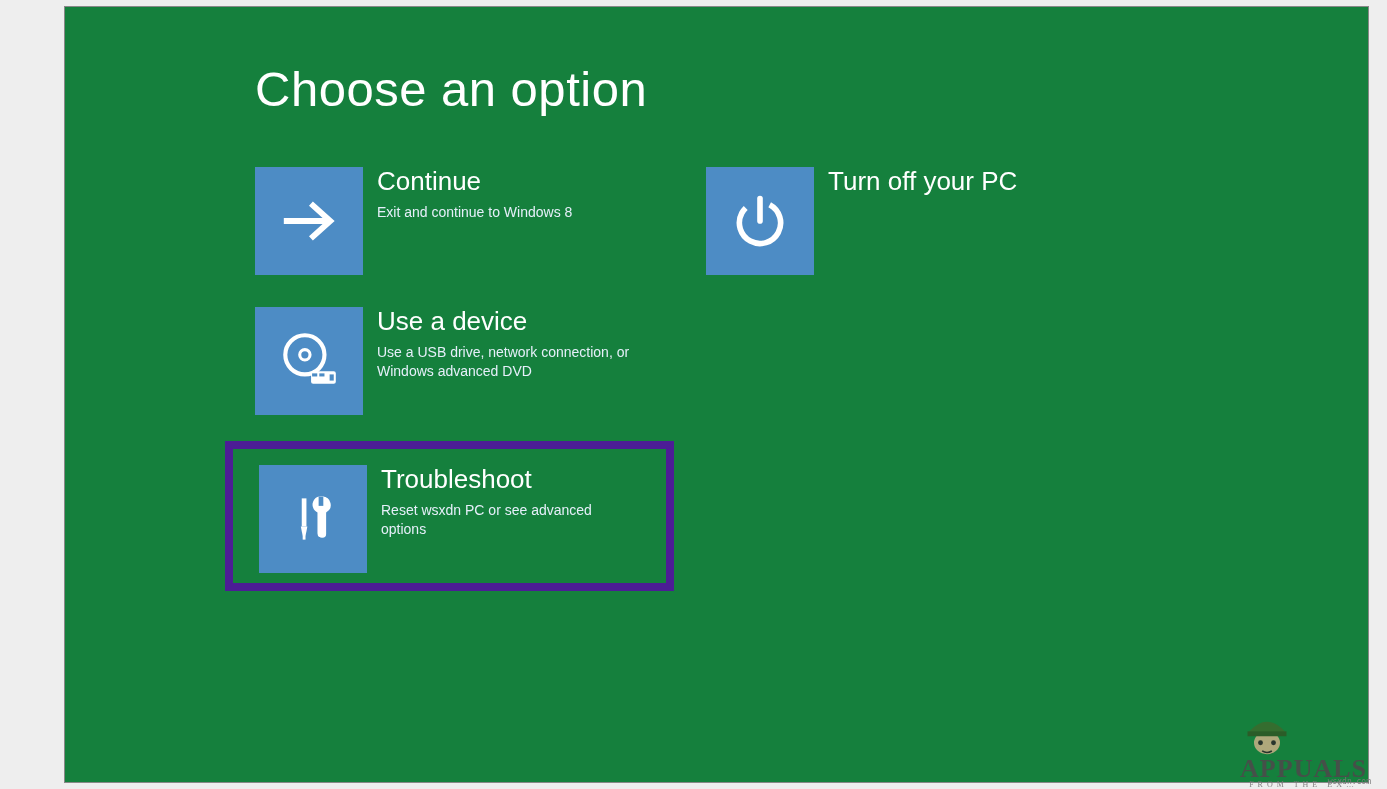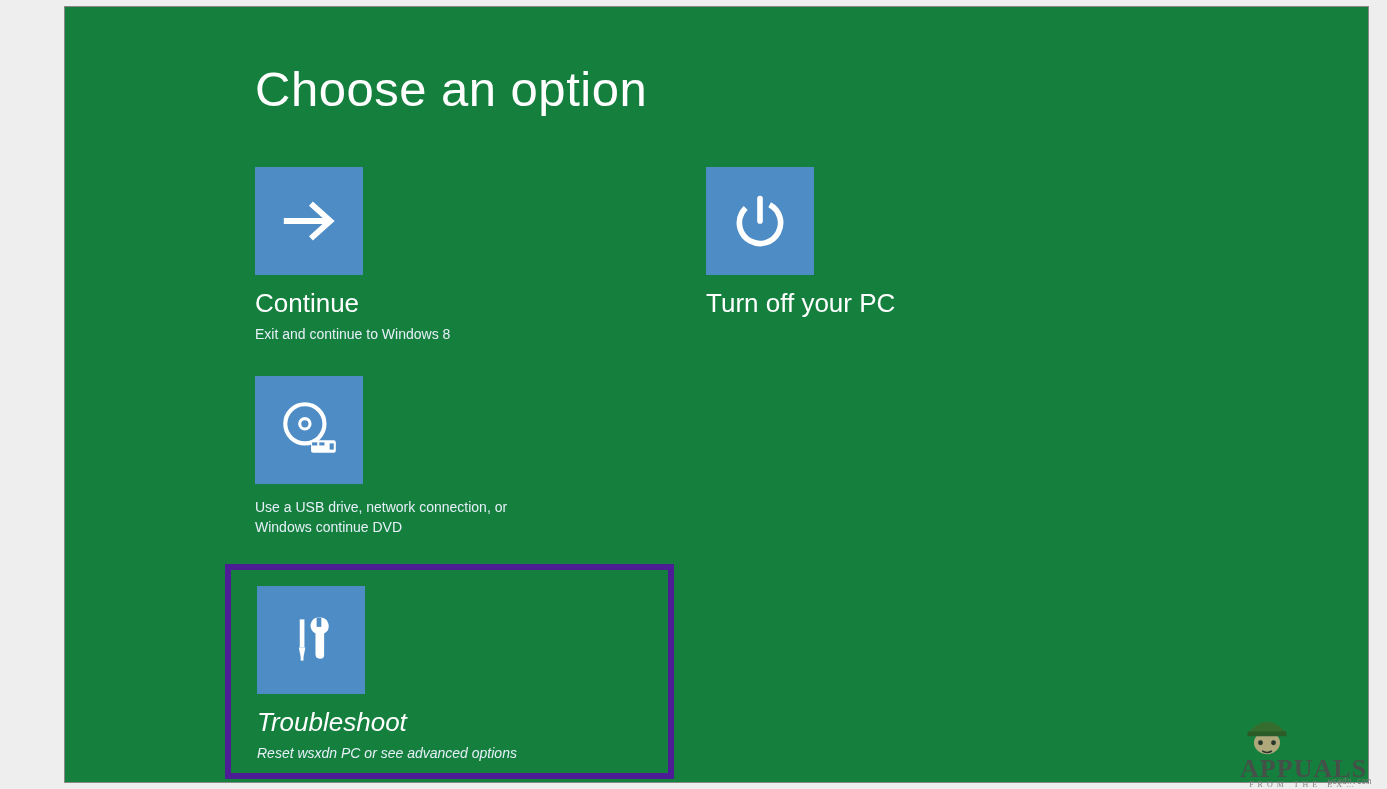--- a/index.html
+++ b/index.html
@@ -45,29 +45,27 @@
     }
     .column.left { width: 420px; }
     .column.right { width: 420px; }
     .tile {
       display: flex;
       align-items: flex-start;
       gap: 14px;
       cursor: pointer;
       position: relative;
       padding: 0;
-      flex-direction: column;
     }
     .tile.highlighted {
-      border: 6px solid #4c1d95;
+      border: 8px solid #4c1d95;
       padding: 16px 28px 10px 0;
       margin-left: -30px;
       padding-left: 26px;
       margin-top: -6px;
-      font-style: italic;
     }
     .tile-icon {
       width: 108px;
       height: 108px;
       background: #4d8cc5;
       display: flex;
       align-items: center;
       justify-content: center;
       flex-shrink: 0;
     }
@@ -157,21 +155,22 @@
           <svg width="66" height="66" viewBox="0 0 64 64">
             <circle cx="28" cy="26" r="19" fill="none" stroke="#fff" stroke-width="4"></circle>
             <circle cx="28" cy="26" r="5" fill="none" stroke="#fff" stroke-width="3"></circle>
             <rect x="34" y="42" width="24" height="12" rx="2" fill="#fff"></rect>
             <rect x="35" y="44" width="5" height="3" fill="#4d8cc5"></rect>
             <rect x="42" y="44" width="5" height="3" fill="#4d8cc5"></rect>
             <rect x="52" y="45" width="4" height="6" fill="#4d8cc5"></rect>
           </svg>
         </div>
         <div class="tile-text">
-          <div class="tile-desc">Use a USB drive, network connection, or Windows continue DVD</div>
+          <div class="tile-title">Use a device</div>
+          <div class="tile-desc">Use a USB drive, network connection, or Windows advanced DVD</div>
         </div>
       </div>
 
       <div class="tile highlighted">
         <div class="tile-icon">
           <svg width="60" height="60" viewBox="0 0 64 64">
             <g fill="#fff">
 
               <rect x="20" y="10" width="5" height="30"></rect>
               <polygon points="19,40 26,40 24,50 21,50"></polygon>

